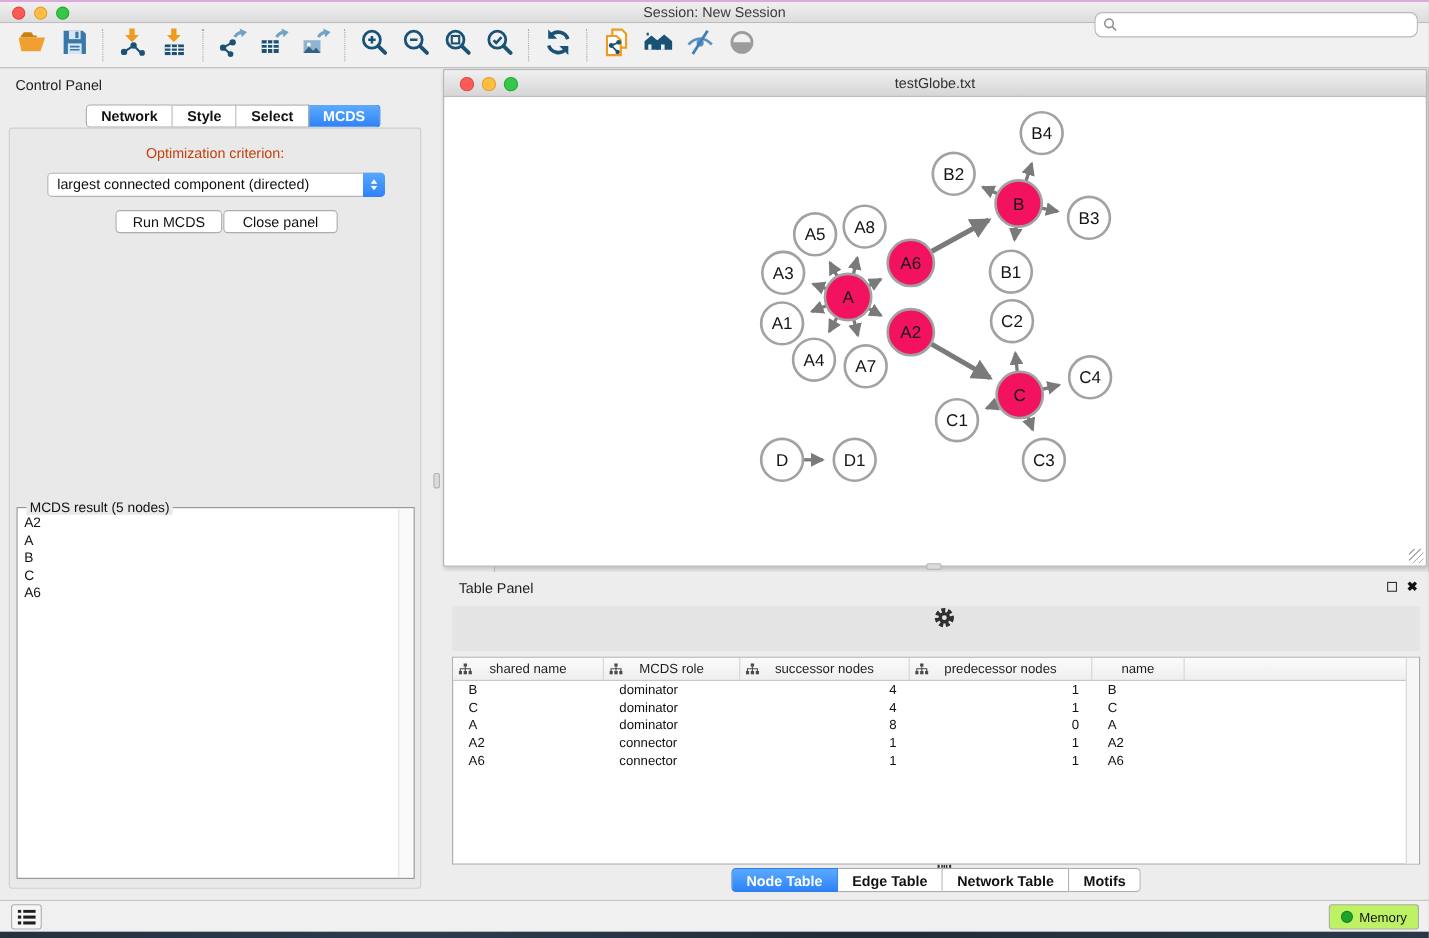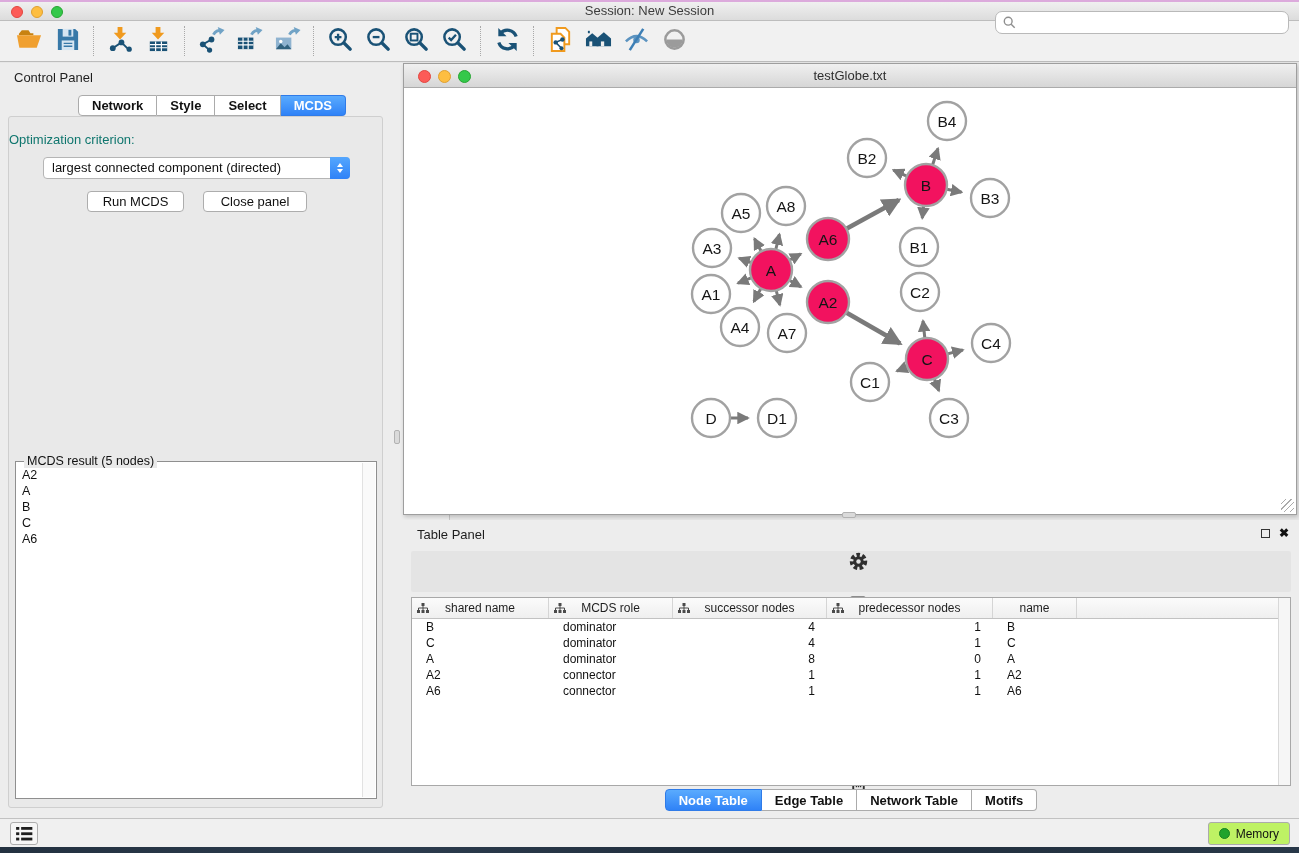--- a/index.html
+++ b/index.html
@@ -39,21 +39,21 @@
   .seg { display:flex; }
   .seg .tab { background:#FFF; border:1px solid #ABABAB; border-left:none; font-size:13px;
     padding:0 13px; height:21px; line-height:20px; color:#111;font-weight:bold; }
   .seg .tab:first-child { border-left:1px solid #ABABAB; border-radius:4px 0 0 4px; }
   .seg .tab:last-child { border-radius:0 4px 4px 0; }
   .seg .tab.sel { background:linear-gradient(#5AABFE,#2F82F7); color:#fff; border-color:#2F7BE8; }
   .cp-tabs { position:absolute; left:78px; top:32px; }
 
   .cp-body { position:absolute; left:8px; top:53px; width:375px; height:692px; background:#E9E9E9;
     border:1px solid #CFCFCF; border-radius:3px; }
-  .opt-label { position:absolute; left:0; width:100%; top:15px; text-align:left; font-size:13px; color:#0f766e; }
+  .opt-label { position:absolute; left:0; width:100%; top:15px; text-align:center; font-size:13px; color:#c2410c; }
   .dropdown { position:absolute; left:34px; top:40px; width:307px; height:22px; background:#fff;
     border:1px solid #B5B5B5; border-radius:4px; font-size:13px; line-height:20px; padding-left:8px; color:#111; }
   .dd-step { position:absolute; right:-1px; top:-1px; width:20px; height:22px; border-radius:0 4px 4px 0;
     background:linear-gradient(#55A7FE,#2F82F7); display:flex; flex-direction:column; align-items:center; justify-content:center; gap:2px; }
   .tri-up { width:0; height:0; border-left:3.5px solid transparent; border-right:3.5px solid transparent; border-bottom:4.5px solid #fff; }
   .tri-dn { width:0; height:0; border-left:3.5px solid transparent; border-right:3.5px solid transparent; border-top:4.5px solid #fff; }
   .cp-btn { position:absolute; top:74px; height:21px; background:#FFF; border:1px solid #ADADAD;
     border-radius:4px; font-size:13px; line-height:19px; text-align:center; color:#111; }
 
   .result-group { position:absolute; left:6px; top:344px; width:362px; height:338px;
@@ -290,21 +290,21 @@
 
     <div class="cp-body">
       <div class="opt-label">Optimization criterion:</div>
       <div class="dropdown">
         <span>largest connected component (directed)</span>
         <div class="dd-step">
           <div class="tri-up"></div>
             <div class="tri-dn"></div>
         </div>
       </div>
-      <div class="cp-btn" style="left:78px; width:97px;">Run MCDS</div>
+      <div class="cp-btn" style="left:96px; width:97px;">Run MCDS</div>
       <div class="cp-btn" style="left:194px; width:104px;">Close panel</div>
 
       <div class="result-group">
         <div class="result-legend">MCDS result (5 nodes)</div>
         <div class="result-list" id="result-list">
             <div class="result-item">A2</div>
             <div class="result-item">A</div>
             <div class="result-item">B</div>
             <div class="result-item">C</div>
             <div class="result-item">A6</div>

